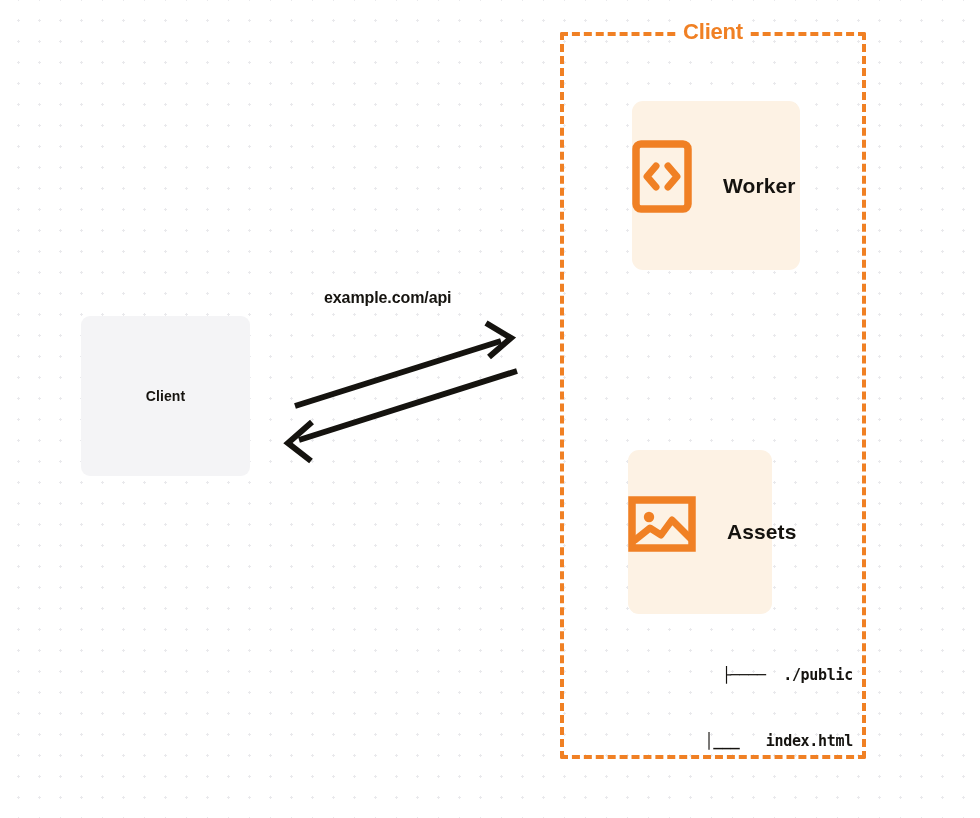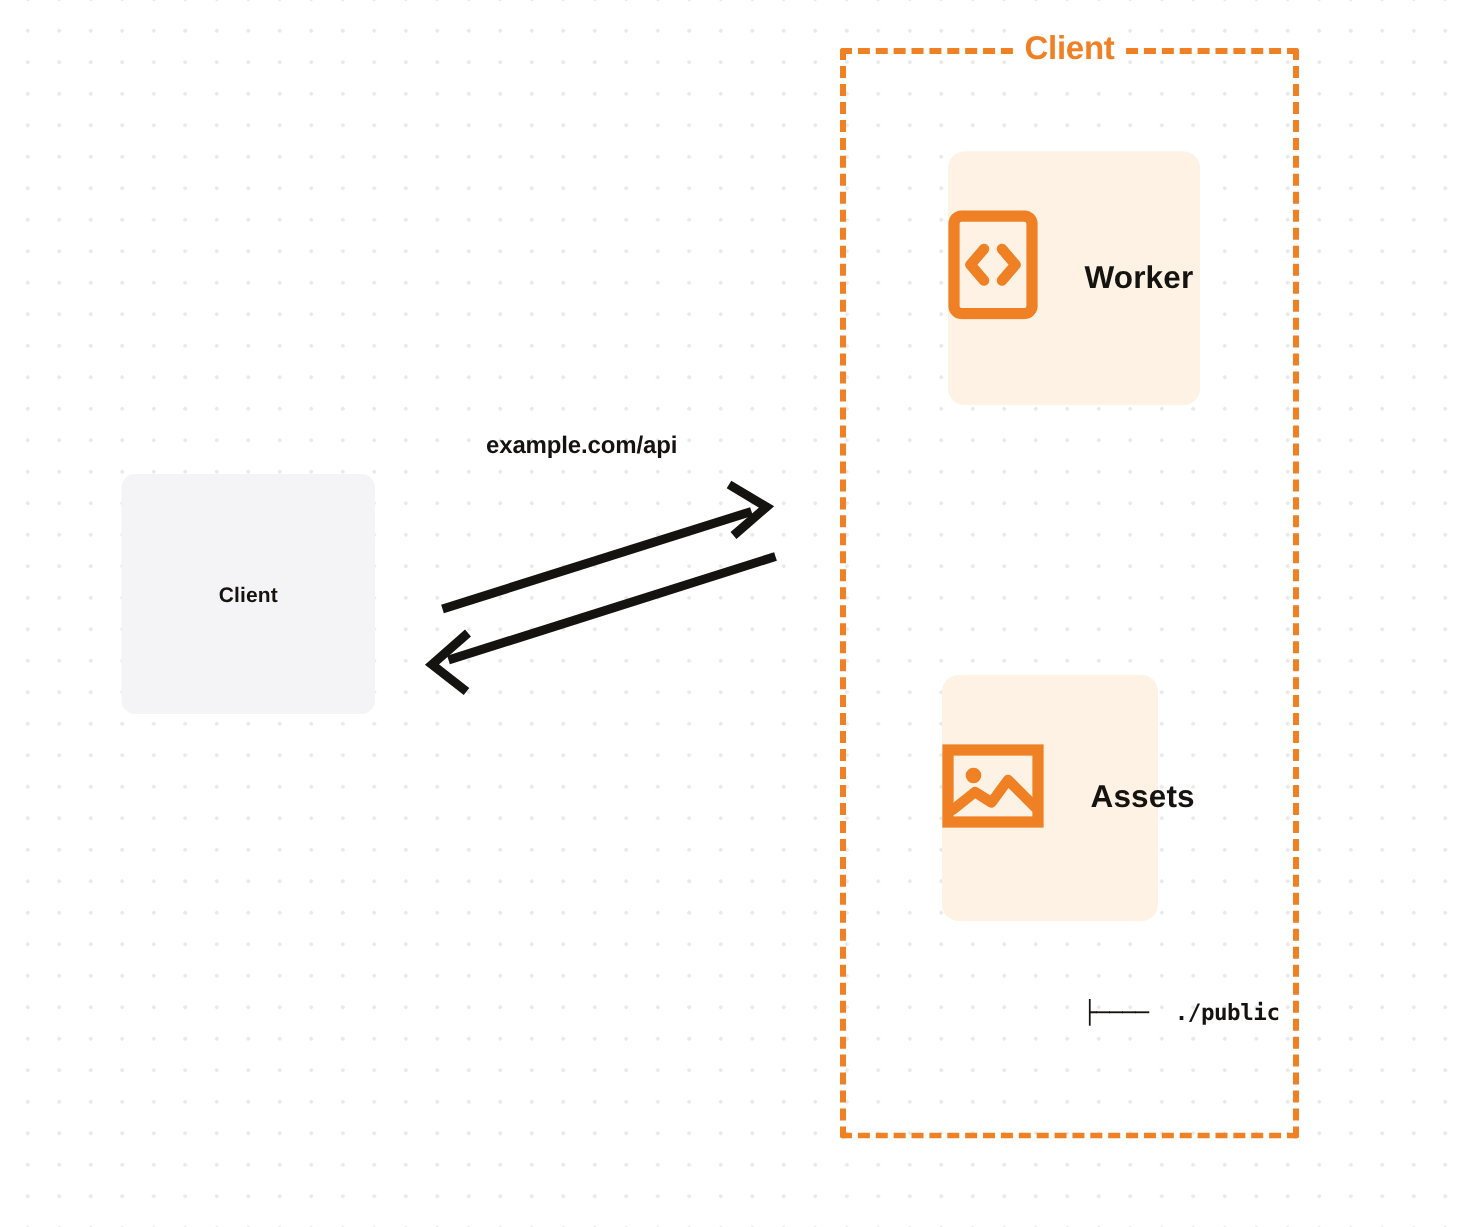--- a/index.html
+++ b/index.html
@@ -194,17 +194,18 @@
           <rect x="4" y="6" width="60" height="48" fill="none" stroke="#f08024" stroke-width="7.5"></rect>
           <circle cx="21" cy="23" r="5.2" fill="#f08024"></circle>
           <polyline points="7,46 22,34 33,41 44,26 62,44" fill="none" stroke="#f08024" stroke-width="7" stroke-linecap="round" stroke-linejoin="round"></polyline>
         </svg>
       </span>
       <span class="card-label">Assets</span>
     </div>
 
     <div id="file-tree">
       <span class="tree-row">├────  ./public</span>
+      <span class="tree-row">  │___   index.html</span>
       
     </div>
 
   </div>
 </div>
 
 </body></html>

